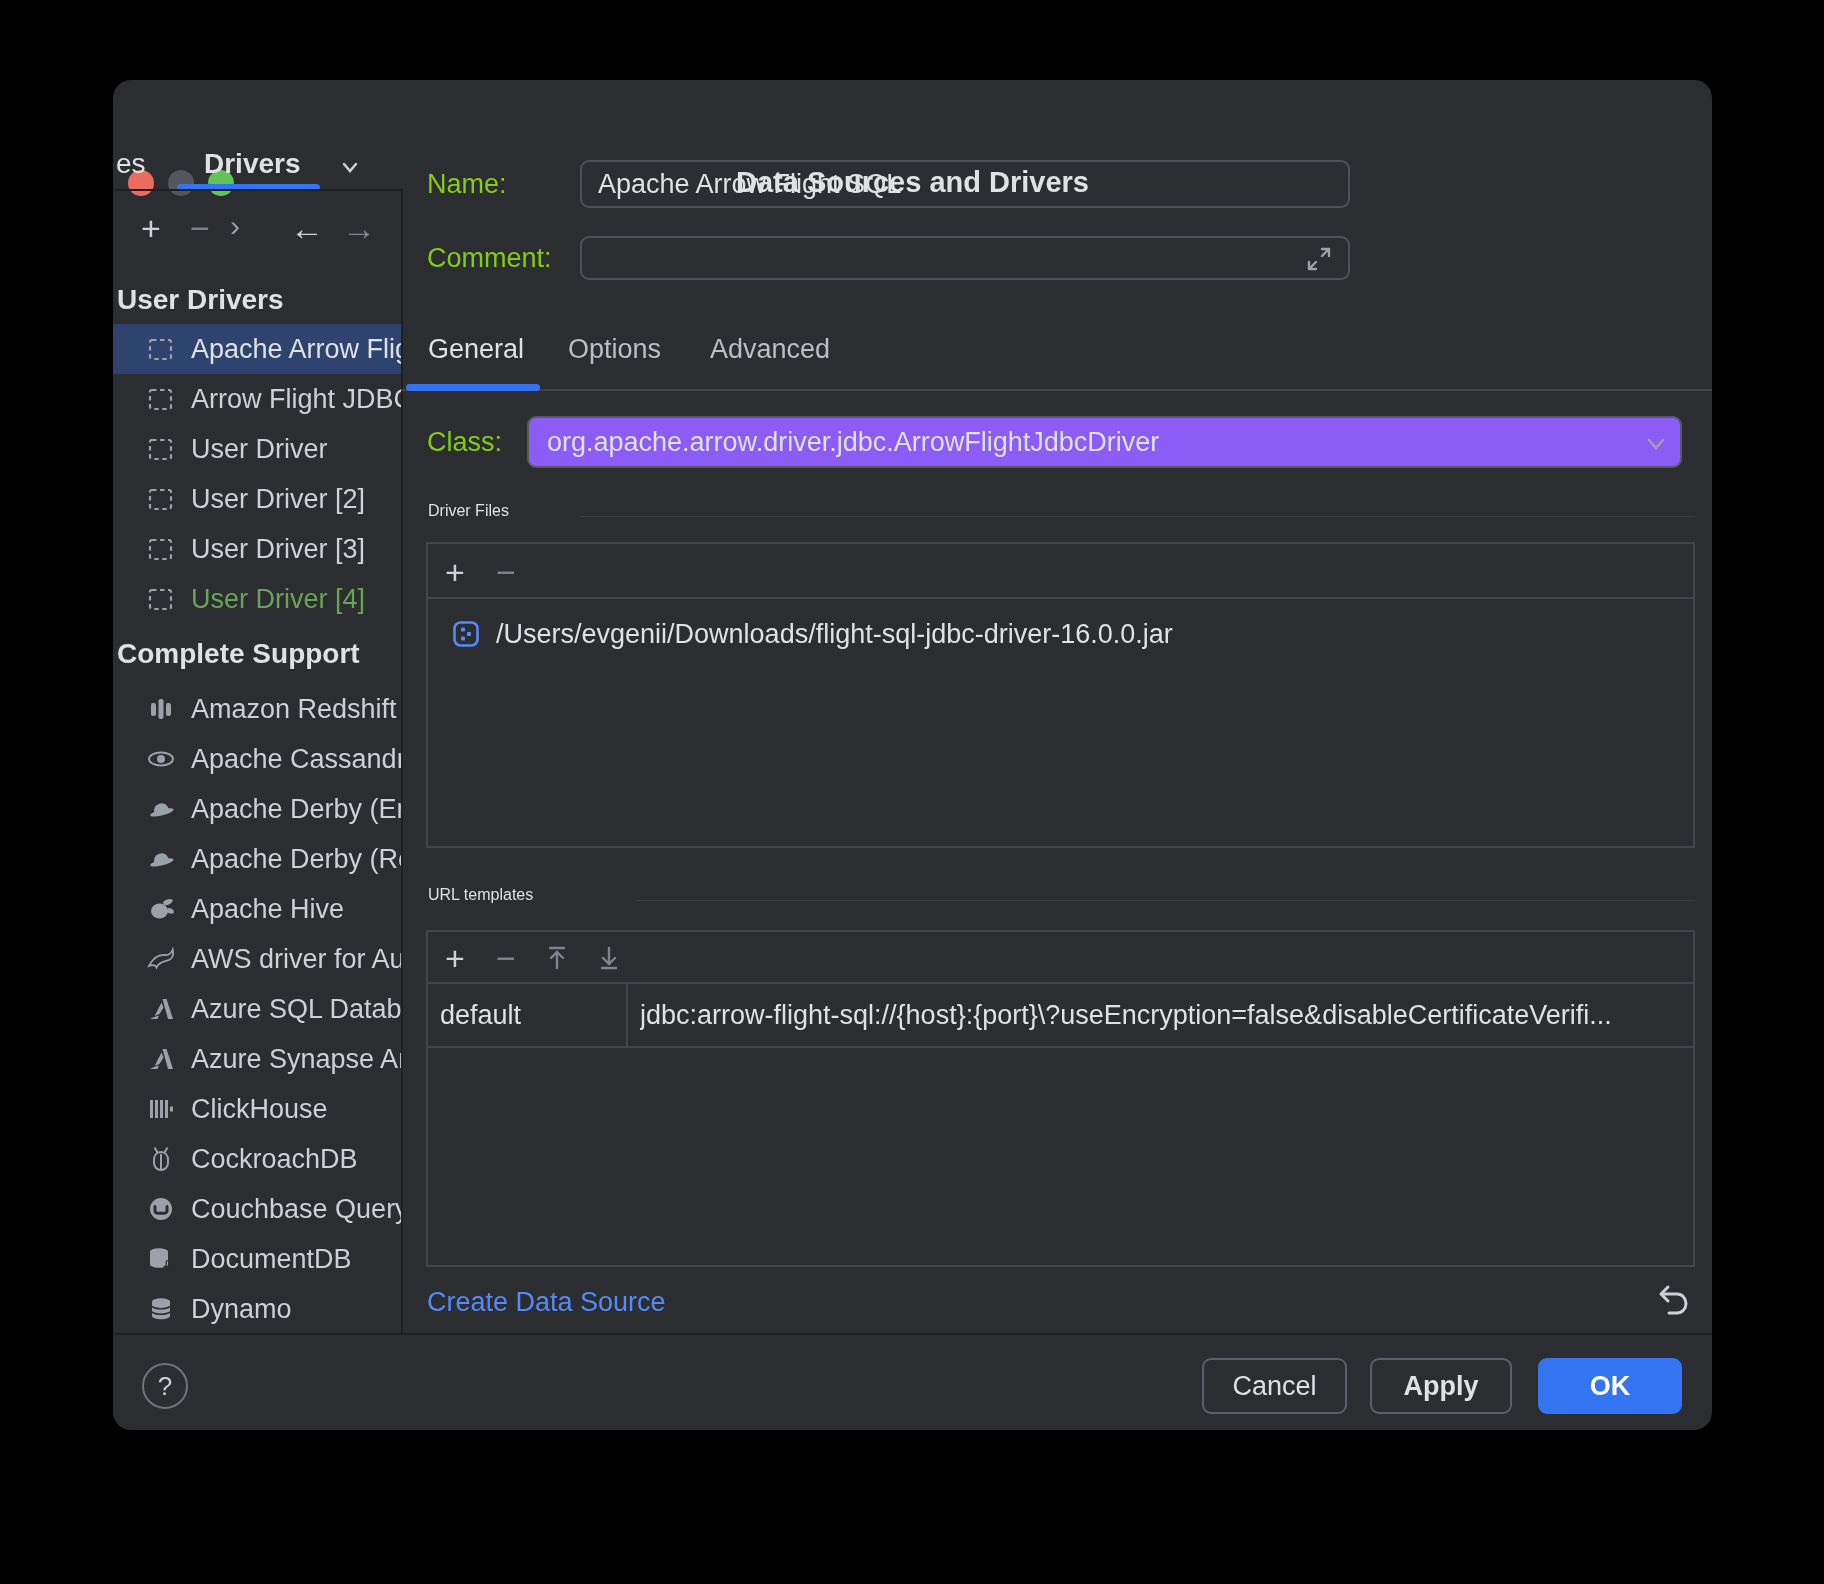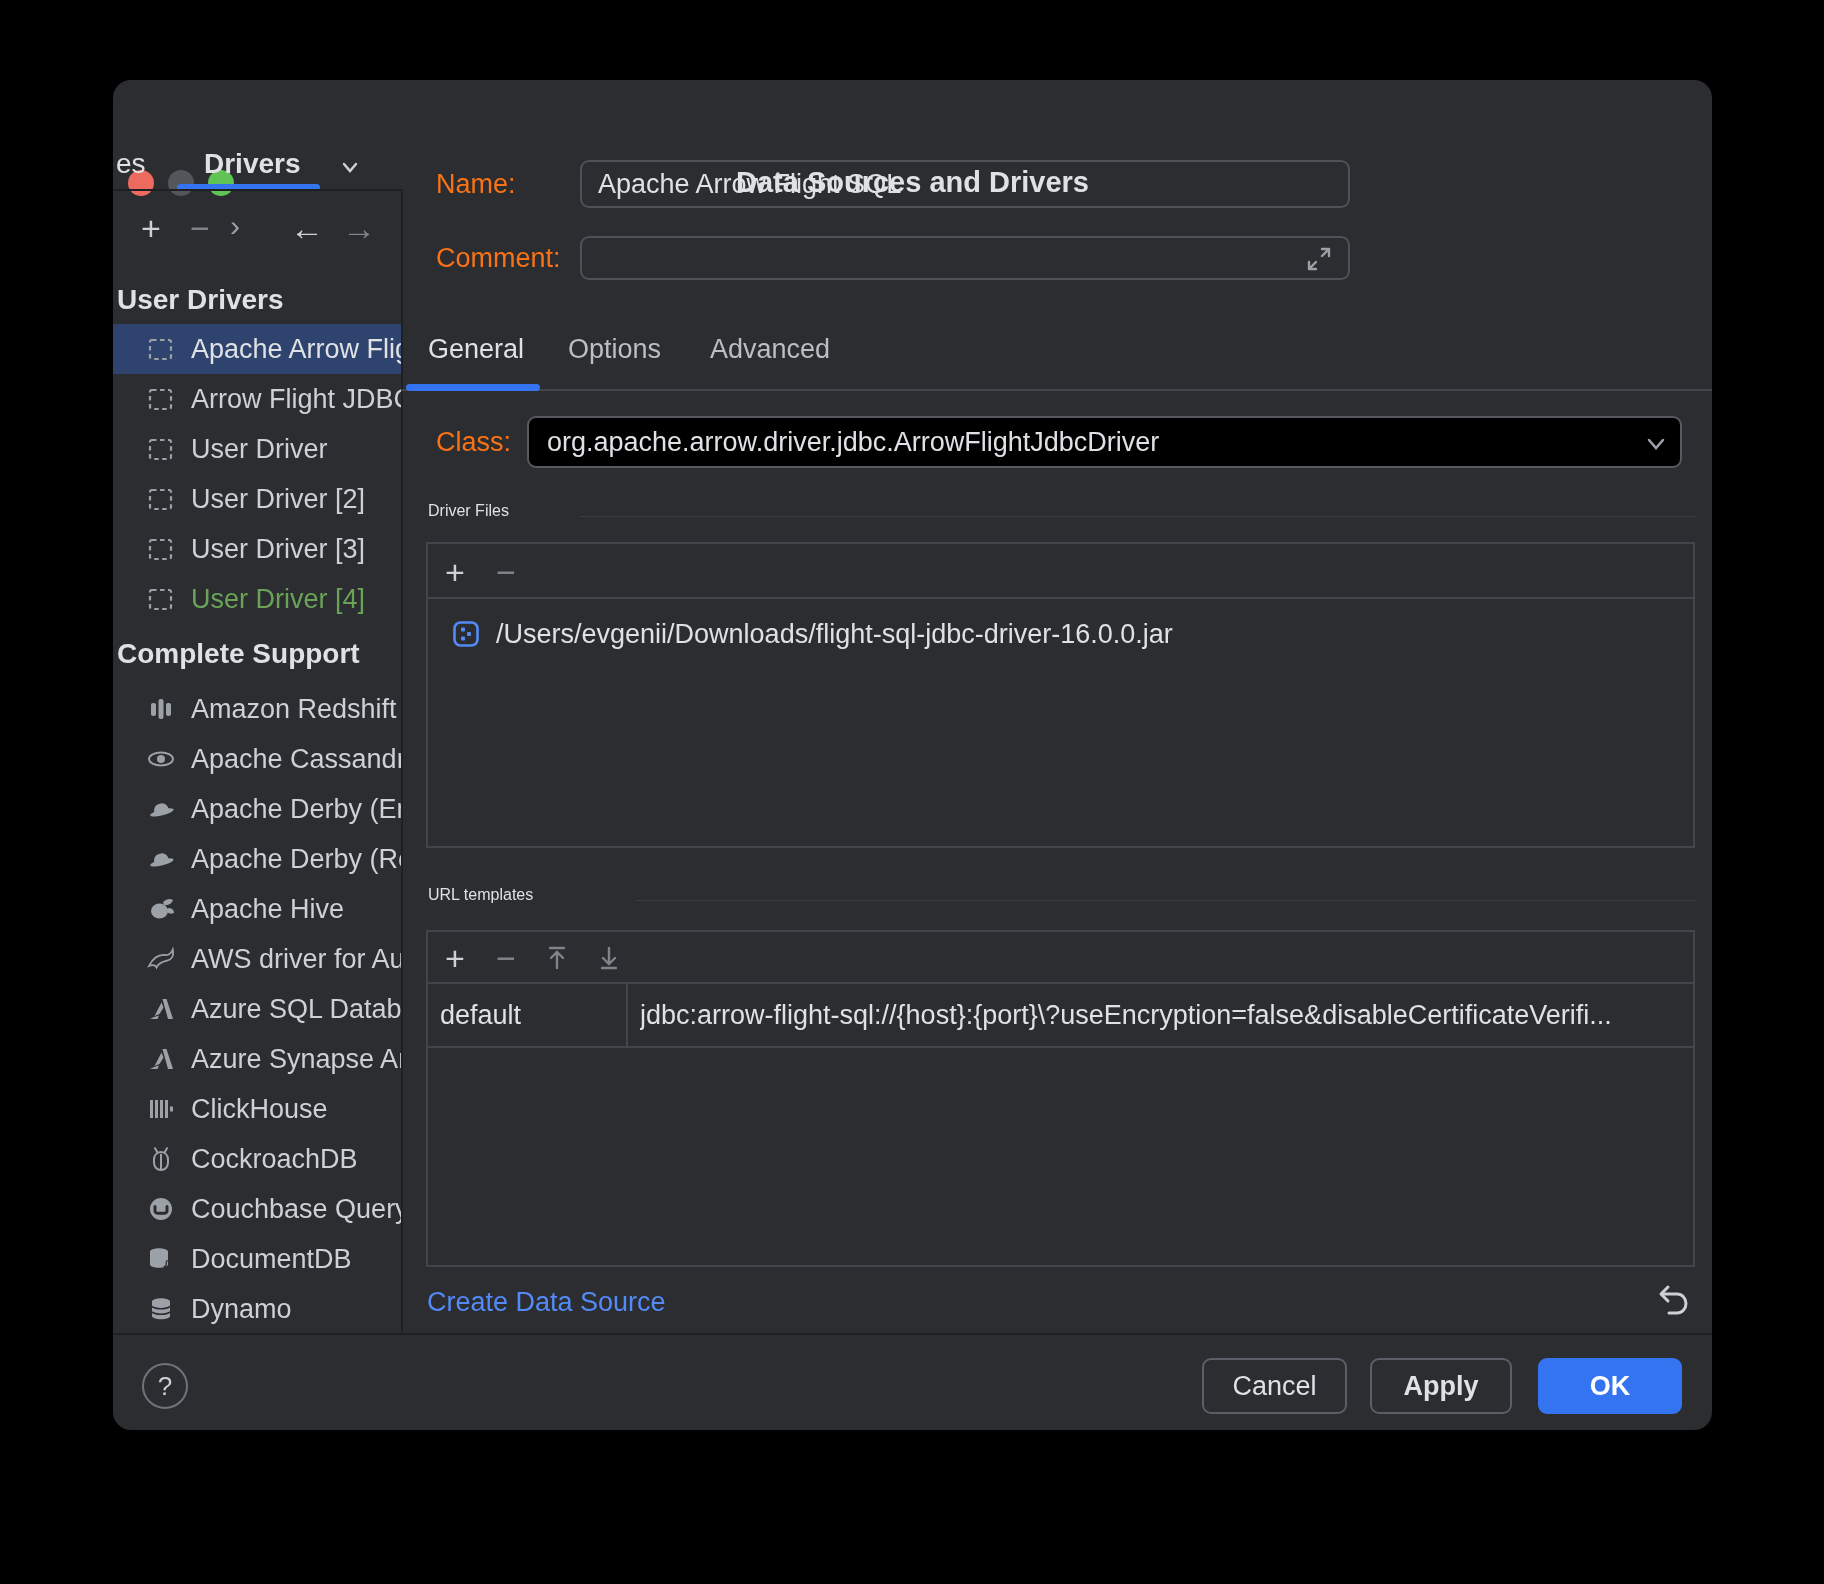--- a/index.html
+++ b/index.html
@@ -16,26 +16,26 @@
   .toolglyph{font-size:34px;color:#ced0d6;line-height:36px;text-align:center;width:36px;height:36px;}
   .dim{color:#7f838a;}
   .sechead{font-size:28px;font-weight:bold;color:#dfe1e5;padding-left:4px;display:flex;align-items:center;}
   .drow{display:flex;align-items:center;height:50px;padding-left:32px;white-space:nowrap;overflow:hidden;}
   .drow .lbl{margin-left:14px;font-size:27px;color:#ced0d6;}
   .drow.selected{background:#2e436e;}
   .drow.selected .lbl{color:#dfe1e5;}
   .drow.green .lbl{color:#6aa357;}
   .icn{width:32px;height:32px;flex:0 0 32px;display:inline-flex;align-items:center;justify-content:center;}
   .icn svg{width:32px;height:32px;}
-  label.frm{font-size:27px;color:#f97316;line-height:30px;margin-left:9px;}
+  label.frm{font-size:27px;color:#84cc16;line-height:30px;}
   .inputbox{background:transparent;border:2px solid #4e5157;border-radius:9px;color:#dfe1e5;
     font-size:27px;font-family:inherit;padding:0 16px;box-sizing:border-box;outline:none;}
   .ftab{font-size:27px;color:#bcbec4;line-height:34px;cursor:default;}
   .ftab.active{color:#dfe1e5;}
-  .combo{background:#000000;border:2px solid #56595f;border-radius:9px;box-sizing:border-box;
+  .combo{background:#8b5cf6;border:2px solid #56595f;border-radius:9px;box-sizing:border-box;
     display:flex;align-items:center;color:#dfe1e5;font-size:27px;padding:0 18px;}
   .panel{border:2px solid #43454a;box-sizing:border-box;background:#2b2d30;}
   .cellTxt{font-size:27px;color:#dfe1e5;line-height:34px;white-space:nowrap;overflow:hidden;}
   .link{font-size:27px;color:#548af7;line-height:34px;}
   .btn{border:2px solid #5a5e66;border-radius:9px;background:transparent;color:#dfe1e5;
     font-size:27px;font-family:inherit;text-align:center;line-height:52px;box-sizing:border-box;}
   .btn.primary{background:#3574f0;border-color:#3574f0;color:#fff;font-weight:bold;}
   .helpcirc{width:46px;height:46px;border:2px solid #6f737a;border-radius:50%;color:#ced0d6;
     font-size:26px;display:flex;align-items:center;justify-content:center;box-sizing:border-box;}
 </style>

